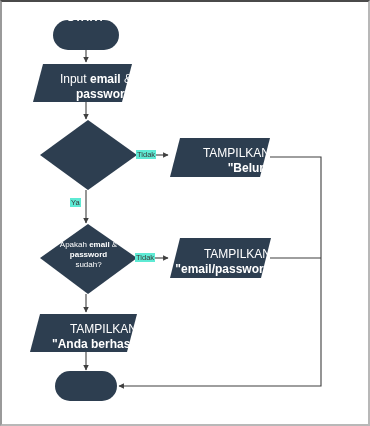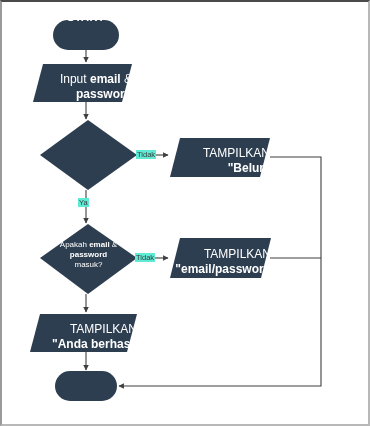--- a/index.html
+++ b/index.html
@@ -139,27 +139,27 @@
       <rect x="53" y="369" width="62" height="30" rx="15" ry="15" fill="#2d3e50"></rect>
     </svg>
 
     <div class="node-label terminator-label" style="left:51px; top:8px; width:66px;">START</div>
 
     <div class="node-label process-label" style="left:31px; top:70px; width:99px;"><span>Input </span><span class="b">email</span><span> &amp;</span><br><span class="b">password</span></div>
 
 
     <div class="node-label process-label" style="left:168px; top:144px; width:100px;"><span>TAMPILKAN</span><br><span class="out-line2">"Belum terdaftar"</span></div>
 
-    <div class="node-label decision-label" style="left:38px; top:238px; width:97px;"><span>Apakah </span><span class="b">email</span><span> &amp;</span><br><span class="b">password</span><br><span>masuk?</span></div>
+    <div class="node-label decision-label" style="left:38px; top:238px; width:97px;"><span>Apakah </span><span class="b">email</span><span> &amp;</span><br><span class="b">password</span><br><span>sudah?</span></div>
 
     <div class="node-label process-label" style="left:168px; top:245px; width:101px;"><span>TAMPILKAN</span><br><span class="out-line2">"email/password salah"</span></div>
 
     <div class="node-label process-label" style="left:28px; top:320px; width:107px;"><span>TAMPILKAN</span><br><span class="out-line2">"Anda berhasil masuk"</span></div>
 
 
     <div class="edge-label" style="left:134px; top:148px;">Tidak</div>
 
-    <div class="edge-label" style="left:76px; top:196px;">Ya</div>
+    <div class="edge-label" style="left:68px; top:196px;">Ya</div>
 
     <div class="edge-label" style="left:133px; top:251px;">Tidak</div>
 
   </div>
 </div>
 
 </body></html>

